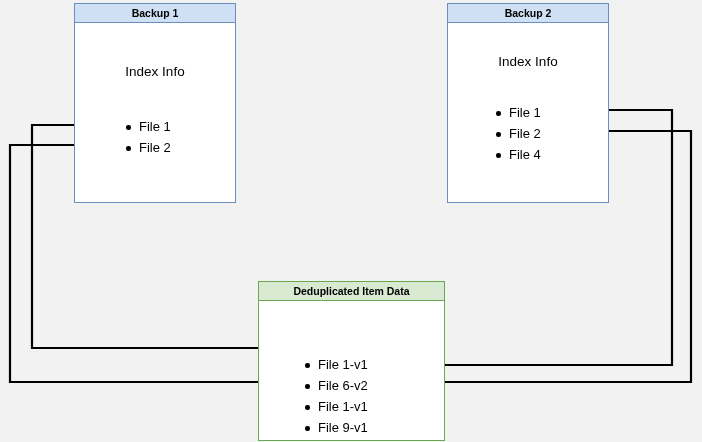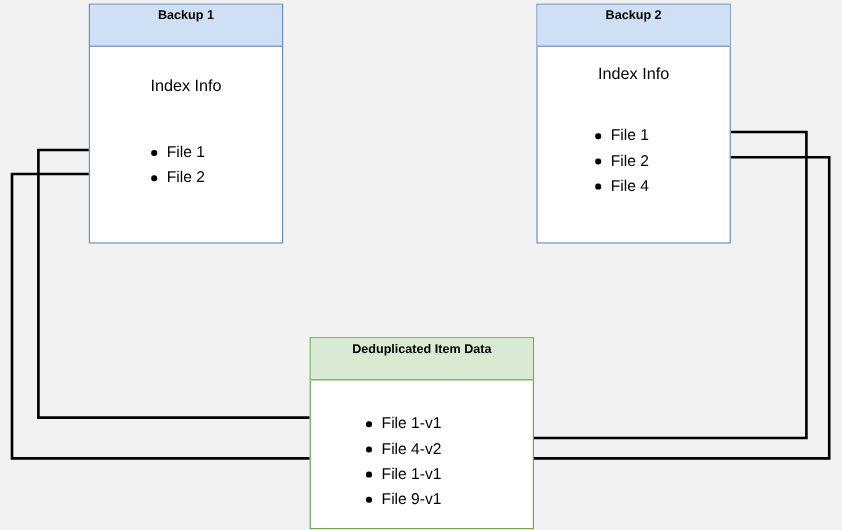--- a/index.html
+++ b/index.html
@@ -22,21 +22,21 @@
     background: #ffffff;
   }
   .box.green {
     border-color: #6aa84f;
   }
   .box-header {
     position: absolute;
     left: 0;
     top: 0;
     right: 0;
-    height: 35px;
+    height: 19px;
     line-height: 19px;
     text-align: center;
     font-size: 10.5px;
     font-weight: bold;
     color: #000000;
     background: #cfe0f5;
     border-bottom: 1.5px solid #6c8ebf;
     box-sizing: border-box;
   }
   .box-header.green {
@@ -119,21 +119,21 @@
     <div class="box-title" style="top:50px;">Index Info</div>
     <ul class="bullet-list" style="left:46px; top:98px;">
       <li>File 1</li>
       <li>File 2</li>
       <li>File 4</li>
     </ul>
   </div>
 
   <div class="box green" style="left:258px; top:281px; width:187px; height:160px;">
     <div class="box-header green">Deduplicated Item Data</div>
-    <ul class="bullet-list" style="left:44px; top:60px;">
+    <ul class="bullet-list" style="left:44px; top:72px;">
       <li>File 1-v1</li>
-      <li>File 4-v2</li>
+      <li>File 6-v2</li>
       <li>File 1-v1</li>
       <li>File 9-v1</li>
     </ul>
   </div>
 
 </div>
 
 </body></html>

